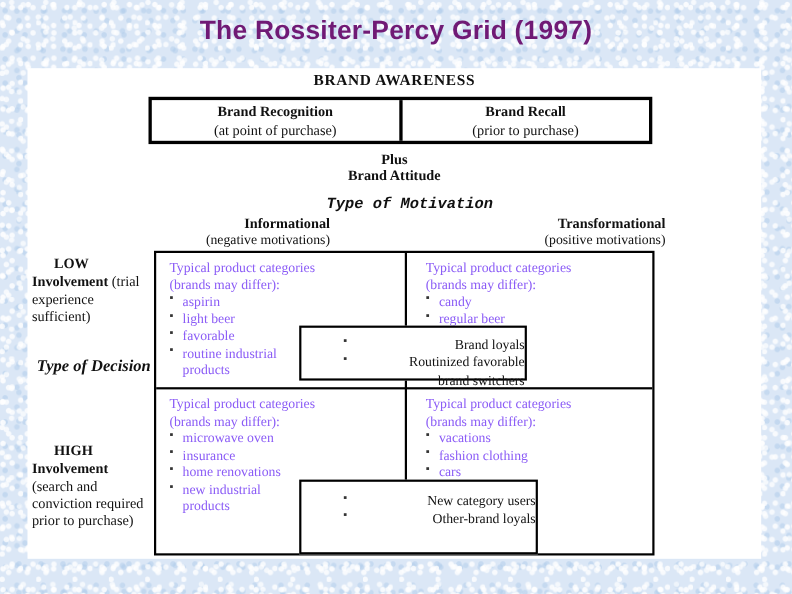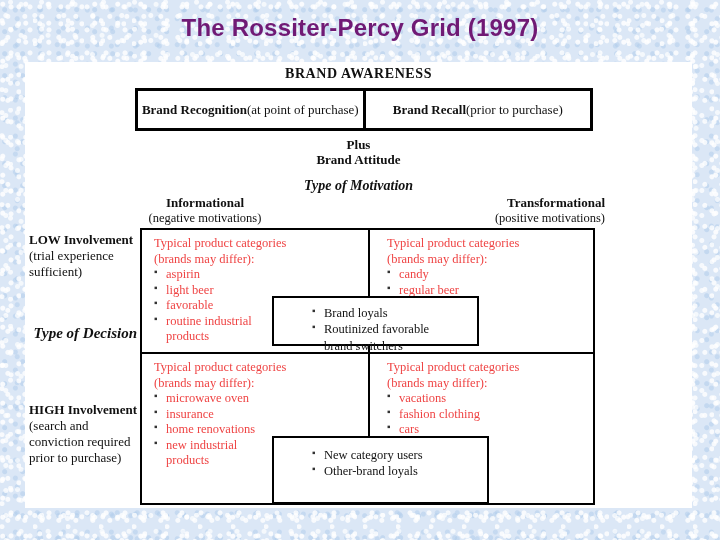--- a/index.html
+++ b/index.html
@@ -84,21 +84,21 @@
     top: 26px;
     width: 458px;
     height: 43px;
     border: 3px solid #000;
     box-sizing: border-box;
     display: flex;
   }
   .awareness-cell {
     flex: 1 1 50%;
     display: flex;
-    flex-direction: row;
+    flex-direction: column;
     align-items: center;
     justify-content: center;
     color: #111;
     line-height: 1.35;
   }
   .awareness-cell.left-cell {
     border-right: 3px solid #000;
   }
   .aw-title {
     font-weight: bold;
@@ -119,33 +119,34 @@
   #brand-attitude-label {
     left: 0;
     top: 91px;
     width: 667px;
     font-weight: bold;
     font-size: 13px;
   }
 
   
   #motivation-axis-label {
-    left: 0;
+    left: 14px;
     top: 116px;
     width: 667px;
     font-style: italic;
     font-weight: bold;
     font-size: 14px;
+    font-family: Liberation Mono, monospace;
   }
 
   #informational-label {
     left: 85px;
     top: 134px;
     width: 190px;
-    text-align: center;
+    text-align: right;
   }
   #transformational-label {
     left: 380px;
     top: 134px;
     width: 200px;
     text-align: right;
   }
   .col-head-main {
     font-weight: bold;
     font-size: 13px;
@@ -161,20 +162,21 @@
     position: absolute;
     left: 4px;
     width: 108px;
     color: #111;
     font-size: 13px;
     line-height: 1.22;
     text-align: left;
   }
   .left-label .strong {
     font-weight: bold;
+    margin-left: 20px;
   }
   #low-involvement-label { top: 170px; }
   #high-involvement-label { top: 340px; }
 
   #decision-axis-label {
     position: absolute;
     left: 4px;
     top: 262px;
     width: 108px;
     text-align: right;
@@ -207,21 +209,21 @@
     position: absolute;
     left: 0;
     top: 122px;
     width: 100%;
     height: 2px;
     background: #000;
   }
 
   .quadrant {
     position: absolute;
-    color: #ef4444;
+    color: #8b5cf6;
     font-size: 12.5px;
     line-height: 1.24;
   }
   #quadrant-low-informational    { left: 12px;  top: 6px;   width: 205px; }
   #quadrant-low-transformational { left: 245px; top: 6px;   width: 200px; }
   #quadrant-high-informational   { left: 12px;  top: 130px; width: 205px; }
   #quadrant-high-transformational{ left: 245px; top: 130px; width: 200px; }
 
   .quad-head {
     display: block;
@@ -273,20 +275,21 @@
   }
   .overlay-list {
     margin: 0;
     padding: 0;
     list-style: none;
   }
   .overlay-list li {
     position: relative;
     padding-left: 12px;
     white-space: pre-line;
+    text-align: right;
   }
   .overlay-list li::before {
     content: "\25AA";
     position: absolute;
     left: 0;
     top: -1px;
     font-size: 10px;
     color: #333;
   }
 </style>

